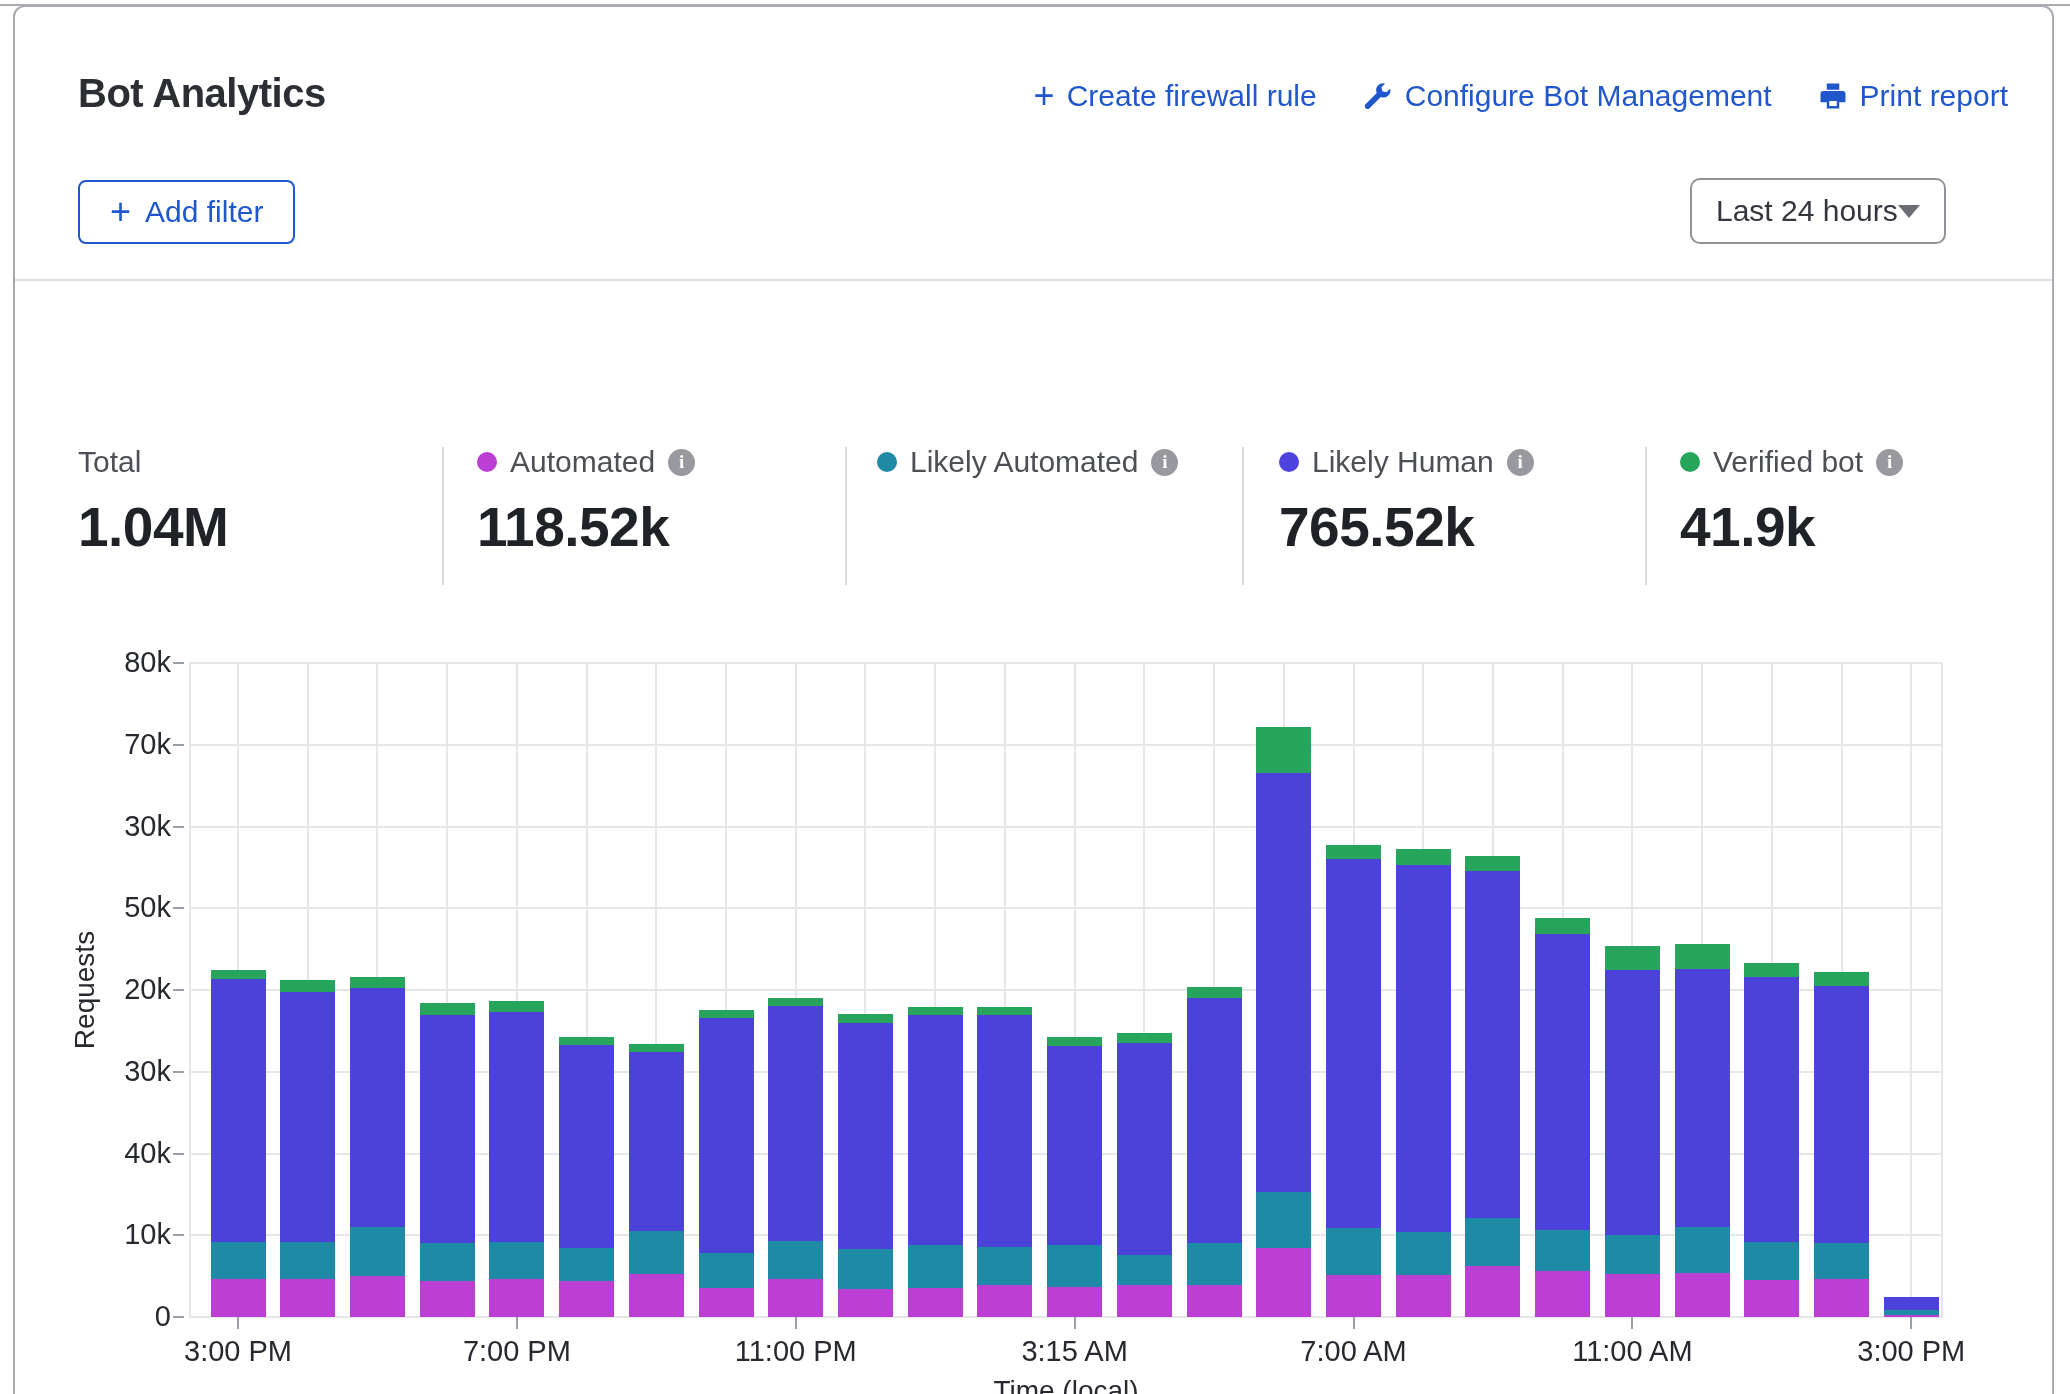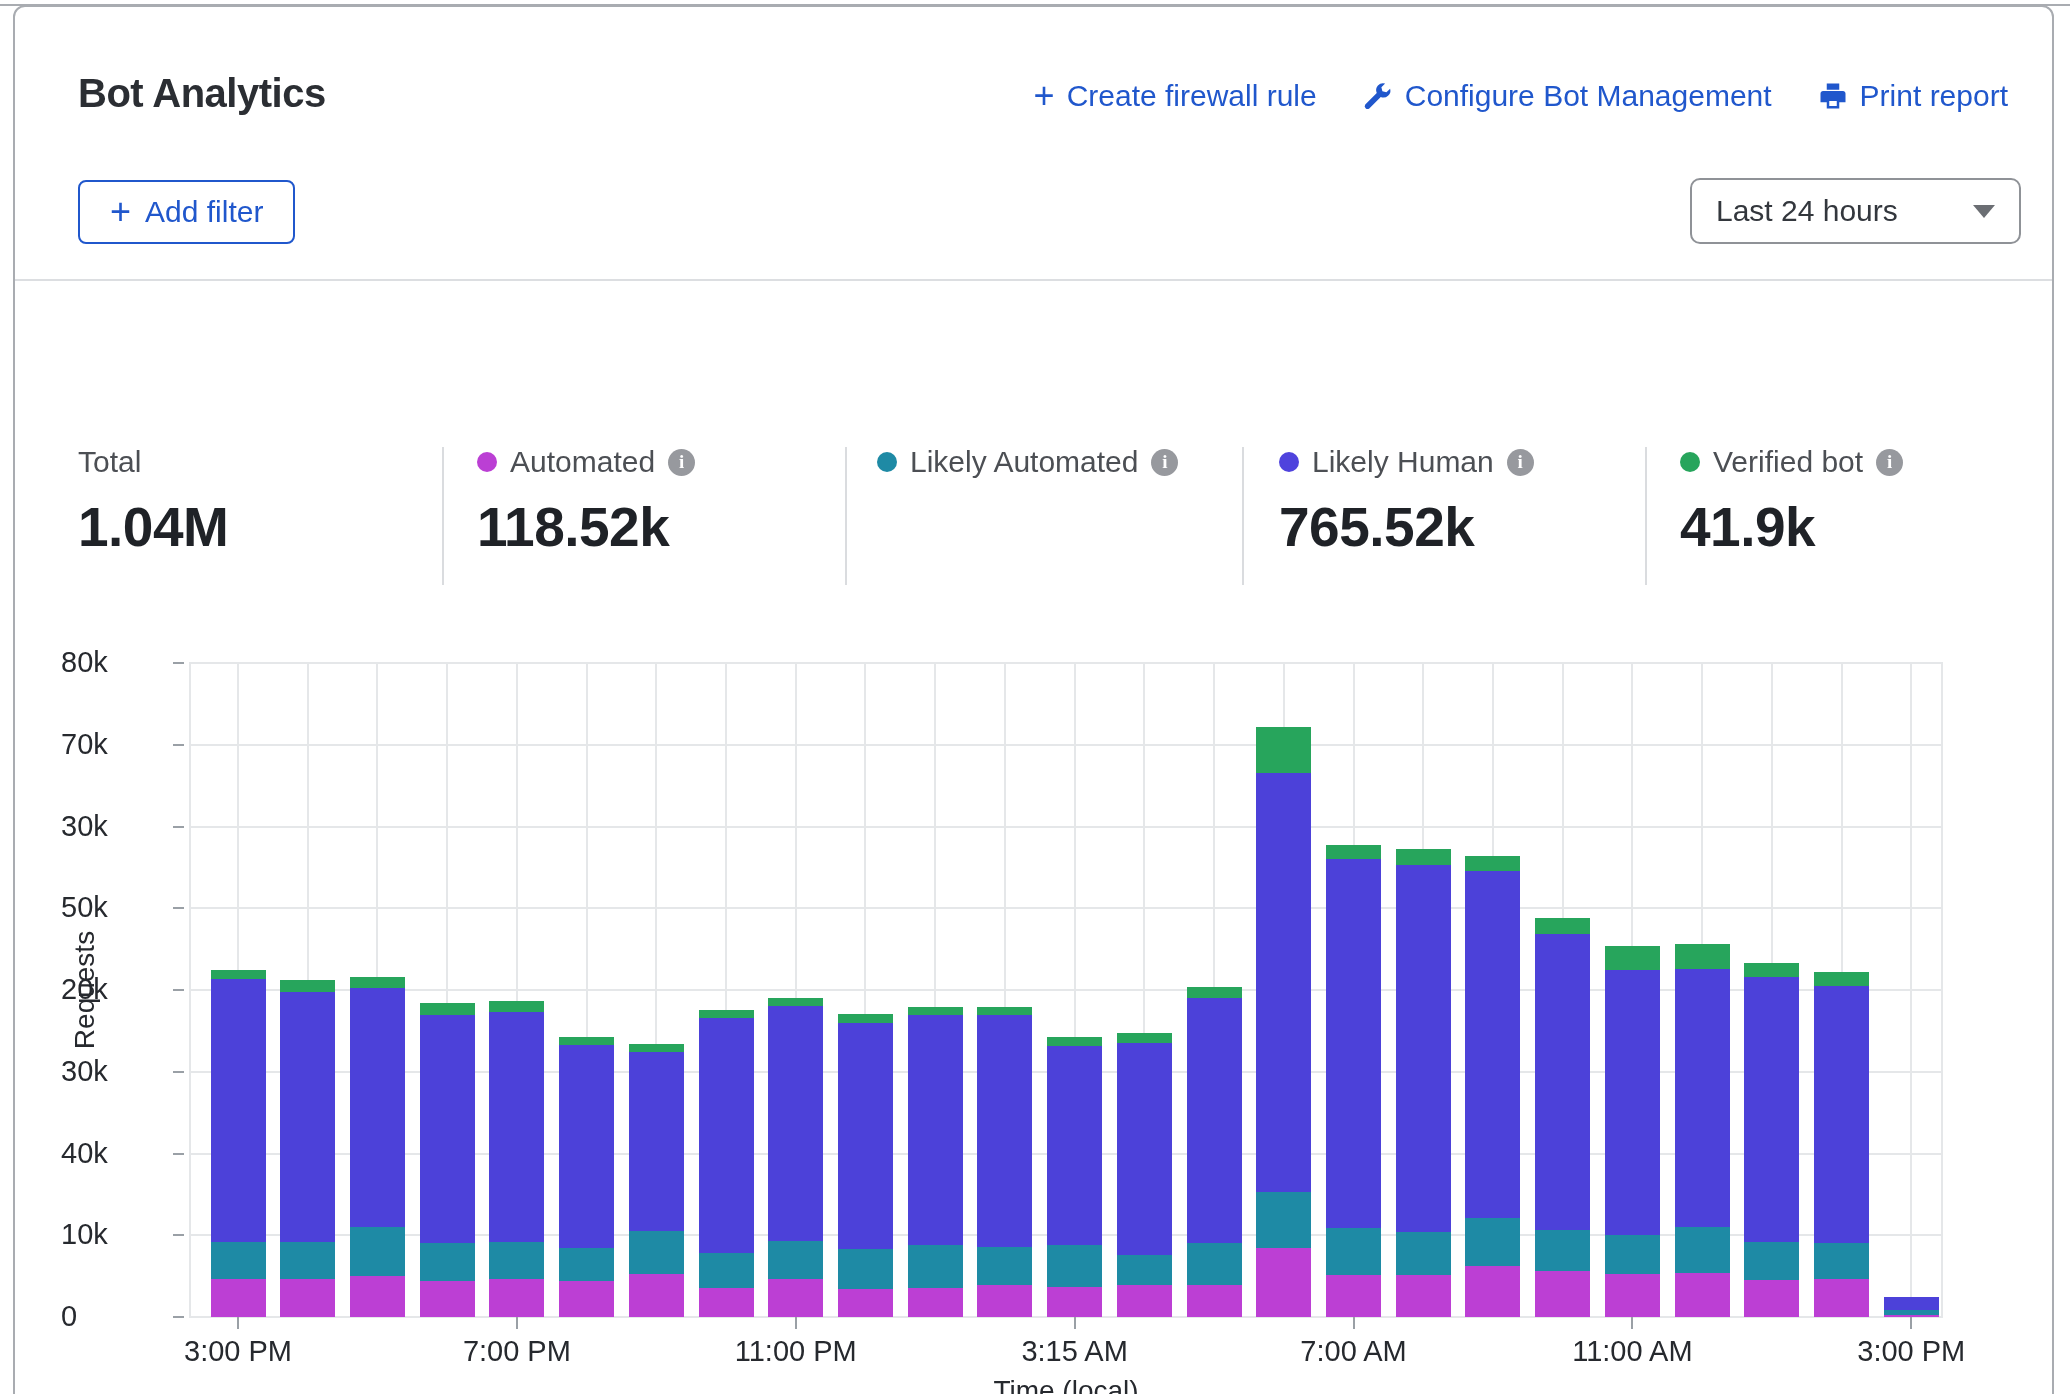--- a/index.html
+++ b/index.html
@@ -10,42 +10,42 @@
         border:2px solid #a9acb1;border-radius:12px;box-sizing:border-box;}
   
   .title{position:absolute;left:63px;top:64px;font-size:40px;font-weight:700;color:#2b2e33;letter-spacing:-0.5px;}
   .actions{position:absolute;right:44px;top:72px;display:flex;gap:46px;align-items:center;}
   .action-link{display:flex;align-items:center;gap:12px;color:#2057cc;font-size:30px;cursor:pointer;text-decoration:none;}
   .action-link .plus{font-size:36px;font-weight:500;line-height:30px;}
   .icon-svg{display:block;}
   .add-filter{position:absolute;left:63px;top:173px;height:64px;padding:0 30px;display:inline-flex;align-items:center;gap:14px;
       background:#fff;border:2px solid #2057cc;border-radius:8px;color:#2057cc;font-size:30px;cursor:pointer;box-sizing:border-box;}
   .add-filter .plus{font-size:36px;font-weight:500;}
-  .range-select{position:absolute;left:1675px;top:171px;width:331px;height:66px;border:2px solid #8f9297;border-radius:10px;
+  .range-select{position:absolute;left:1675px;top:171px;width:256px;height:66px;border:2px solid #8f9297;border-radius:10px;
       background:#fff;box-sizing:border-box;display:flex;align-items:center;justify-content:space-between;
       padding:0 24px;font-size:30px;color:#33373d;cursor:pointer;}
   .caret{width:0;height:0;border-left:11px solid transparent;border-right:11px solid transparent;border-top:13px solid #6b6e73;}
   .header-divider{position:absolute;left:0;top:272px;width:100%;height:2px;background:#dcdee1;}
   
   .section-heading{position:absolute;left:63px;top:340px;display:flex;align-items:center;gap:18px;}
   .section-heading .txt{font-size:35px;font-weight:700;color:#2b2e33;}
   
   .stats{position:absolute;left:0;top:430px;width:100%;height:150px;}
   .stat{position:absolute;top:8px;}
   .stat .lab{display:flex;align-items:center;gap:13px;font-size:30px;color:#4c4f54;height:34px;}
   .dot{width:20px;height:20px;border-radius:50%;flex:0 0 auto;}
   .stat .val{margin-top:16px;font-size:55px;font-weight:700;color:#1f2227;letter-spacing:-0.5px;}
   .info{width:27px;height:27px;border-radius:50%;background:#97999e;color:#fff;font-size:19px;font-weight:700;
         display:inline-flex;align-items:center;justify-content:center;font-family:"Liberation Serif",serif;cursor:pointer;}
   .stat-divider{position:absolute;top:10px;width:2px;height:138px;background:#dadcdf;}
   
   .plot{position:absolute;left:174px;top:656px;width:1754px;height:654px;}
   .hgrid{position:absolute;left:0;width:100%;height:2px;background:#e5e7e9;}
   .vgrid{position:absolute;top:0;width:2px;height:100%;background:#e5e7e9;}
-  .ylab{position:absolute;width:110px;left:-128px;font-size:29px;color:#26292e;}
+  .ylab{position:absolute;width:110px;left:-128px;text-align:right;font-size:29px;color:#26292e;}
   .ytick{position:absolute;left:-16px;width:11px;height:2px;background:#9aa0a6;}
   .ylabel-rot{position:absolute;left:-205px;top:312px;width:200px;height:30px;text-align:center;
       font-size:28px;color:#26292e;transform:rotate(-90deg);}
   .bar{position:absolute;bottom:0;display:flex;flex-direction:column-reverse;cursor:pointer;}
   .seg{width:100%;}
   .xtick{position:absolute;width:2px;height:12px;background:#9aa0a6;top:654px;}
   .xlab{position:absolute;top:672px;width:180px;text-align:center;font-size:29px;color:#26292e;}
   .xlabel{position:absolute;top:712px;left:777px;width:200px;text-align:center;font-size:28px;color:#26292e;}
 </style>
 </head>

